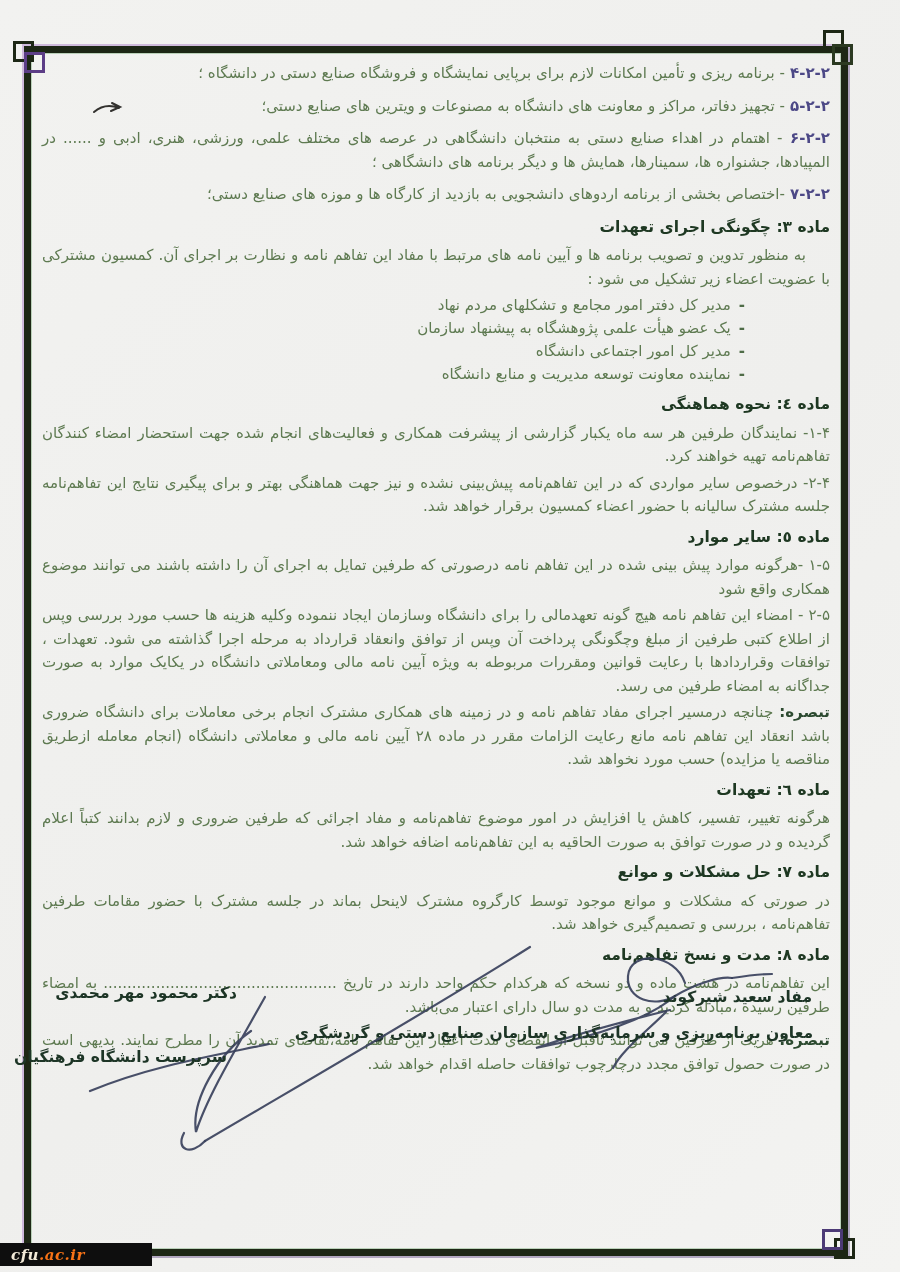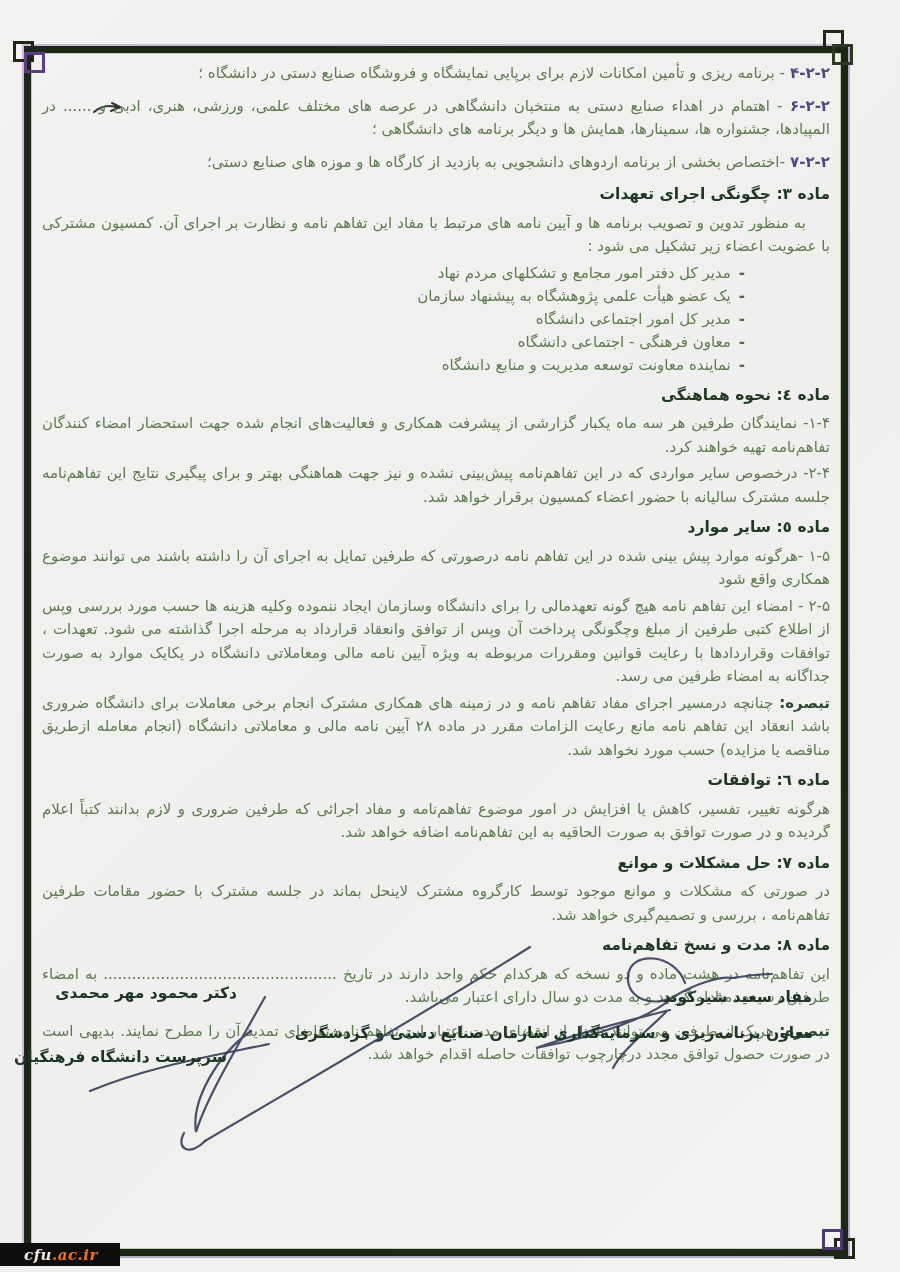--- a/index.html
+++ b/index.html
@@ -44,23 +44,23 @@
   .sig-name{position:absolute;direction:rtl;font-weight:bold;color:#1d3526;font-size:15.5px;}
   .sig-title{position:absolute;direction:rtl;font-weight:bold;color:#1d3526;font-size:15.5px;}
   .sig-right-name {top:988px;right:88px;}
   .sig-right-title{top:1024px;right:87px;}
   .sig-left-name {top:984px;right:663px;}
   .sig-left-title{top:1048px;right:673px;}
   .sig-svg{position:absolute;overflow:visible;}
   .sig-svg path{fill:none;stroke:#39415c;stroke-width:2.2;stroke-linecap:round;opacity:.92;}
   
   .watermark{
-    position:absolute;left:0;top:1243px;width:120px;height:23px;
+    position:absolute;left:0;top:1243px;width:152px;height:23px;
     background:#0e0e0e;display:flex;align-items:center;
-    padding-left:24px;box-sizing:border-box;
+    padding-left:11px;box-sizing:border-box;
     font-style:italic;font-weight:bold;font-size:15px;letter-spacing:.5px;z-index:5;
     font-family:"DejaVu Serif","Liberation Serif",serif;
   }
   .watermark .wm-a{color:#f2ead8;}
   .watermark .wm-b{color:#f97316;font-style:italic;}
   .pen-mark{position:absolute;left:92px;top:99px;}
   .pen-mark path{fill:none;stroke:#33322f;stroke-width:2;stroke-linecap:round;}
 </style>
 </head>
 <body>
@@ -75,39 +75,39 @@
   <div class="corner c-br"></div>
   <div class="corner c-br2"></div>
   <div class="corner c-bl"></div>
 
   <svg class="pen-mark" width="32" height="18" viewBox="0 0 32 18">
     <path d="M2,13 C9,7 17,5 27,9 M20,4 L28,8 L19,12"></path>
   </svg>
 
   <div class="content" id="doc-content">
       <div class="line-item"><span class="num">۴-۲-۲ </span>- برنامه ریزی و تأمین امکانات لازم برای برپایی نمایشگاه و فروشگاه صنایع دستی در دانشگاه ؛</div>
+      <div class="line-item"><span class="num">۵-۲-۲ </span>- تجهیز دفاتر، مراکز و معاونت های دانشگاه به مصنوعات و ویترین های صنایع دستی؛</div>
       <div class="line-item"><span class="num">۶-۲-۲ </span>- اهتمام در اهداء صنایع دستی به منتخبان دانشگاهی در عرصه های مختلف علمی، ورزشی، هنری، ادبی و ...... در المپیادها، جشنواره ها، سمینارها، همایش ها و دیگر برنامه های دانشگاهی ؛</div>
       <div class="line-item"><span class="num">۷-۲-۲ </span>-اختصاص بخشی از برنامه اردوهای دانشجویی به بازدید از کارگاه ها و موزه های صنایع دستی؛</div>
       <div class="heading">ماده ۳: چگونگی اجرای تعهدات</div>
       <div class="para first-indent">به منظور تدوین و تصویب برنامه ها و آیین نامه های مرتبط با مفاد این تفاهم نامه و نظارت بر اجرای آن. کمسیون مشترکی با عضویت اعضاء زیر تشکیل می شود :</div>
       <ul class="bullets">
         <li><span class="dash">-</span>مدیر کل دفتر امور مجامع و تشکلهای مردم نهاد</li>
         <li><span class="dash">-</span>یک عضو هیأت علمی پژوهشگاه به پیشنهاد سازمان</li>
         <li><span class="dash">-</span>مدیر کل امور اجتماعی دانشگاه</li>
-        <li><span class="dash">-</span>معاون فرهنگی - اجتماعی دانشگاه</li>
         <li><span class="dash">-</span>نماینده معاونت توسعه مدیریت و منابع دانشگاه</li>
       </ul>
       <div class="heading">ماده ٤: نحوه هماهنگی</div>
       <div class="para">۱-۴- نمایندگان طرفین هر سه ماه یکبار گزارشی از پیشرفت همکاری و فعالیت‌های انجام شده جهت استحضار امضاء کنندگان تفاهم‌نامه تهیه خواهند کرد.</div>
       <div class="para">۲-۴- درخصوص سایر مواردی که در این تفاهم‌نامه پیش‌بینی نشده و نیز جهت هماهنگی بهتر و برای پیگیری نتایج این تفاهم‌نامه جلسه مشترک سالیانه با حضور اعضاء کمسیون  برقرار خواهد شد.</div>
       <div class="heading">ماده ٥: سایر موارد</div>
       <div class="para">۱-۵ -هرگونه موارد پیش بینی شده در این تفاهم نامه درصورتی که طرفین تمایل به اجرای آن را داشته باشند می توانند موضوع همکاری واقع شود</div>
       <div class="para">۲-۵ - امضاء این تفاهم نامه هیچ گونه تعهدمالی را برای دانشگاه وسازمان ایجاد ننموده وکلیه هزینه ها حسب مورد بررسی وپس از اطلاع کتبی طرفین از مبلغ وچگونگی پرداخت آن وپس از توافق وانعقاد قرارداد به مرحله اجرا گذاشته می شود. تعهدات ، توافقات وقراردادها با رعایت قوانین ومقررات مربوطه به ویژه آیین نامه مالی ومعاملاتی دانشگاه در یکایک موارد به صورت جداگانه به امضاء طرفین می رسد.</div>
       <div class="para"><span class="lead">تبصره:</span> چنانچه درمسیر اجرای مفاد تفاهم نامه و در زمینه های همکاری مشترک انجام برخی معاملات برای دانشگاه ضروری باشد انعقاد این تفاهم نامه مانع رعایت الزامات مقرر در ماده ۲۸ آیین نامه مالی و معاملاتی دانشگاه (انجام معامله ازطریق مناقصه یا مزایده) حسب مورد نخواهد شد.</div>
-      <div class="heading">ماده ٦: توافقات</div>
+      <div class="heading">ماده ٦: تعهدات</div>
       <div class="para">هرگونه تغییر، تفسیر، کاهش یا افزایش در امور موضوع تفاهم‌نامه و مفاد اجرائی که طرفین ضروری و لازم بدانند کتباً اعلام گردیده و در صورت توافق به صورت الحاقیه به این تفاهم‌نامه اضافه خواهد شد.</div>
       <div class="heading">ماده ۷: حل مشکلات و موانع</div>
       <div class="para">در صورتی که مشکلات و موانع موجود توسط کارگروه مشترک لاینحل بماند در جلسه مشترک با حضور مقامات طرفین تفاهم‌نامه ، بررسی و تصمیم‌گیری خواهد شد.</div>
       <div class="heading">ماده ۸: مدت  و نسخ تفاهم‌نامه</div>
       <div class="para">این تفاهم‌نامه در هشت  ماده و دو نسخه که هرکدام حکم واحد دارند در تاریخ ................................................. به امضاء طرفین رسیده ،مبادله گردید و به مدت دو سال دارای اعتبار می‌باشد.</div>
       <div class="para gap-top"><span class="lead">تبصره:</span> هریک از طرفین می توانند تاقبل از انقضای مدت اعتبار این تفاهم نامه،تقاضای تمدید آن را مطرح نمایند.  بدیهی است در صورت حصول توافق مجدد درچارچوب توافقات حاصله اقدام خواهد شد.</div>
     </div>
 
   <svg class="sig-svg" style="left:470px;top:948px;" width="360" height="130" viewBox="0 0 360 130">
     <path d="M215,35 C205,5 160,2 158,28 C156,52 185,60 205,48 C225,36 250,28 262,30"></path>

